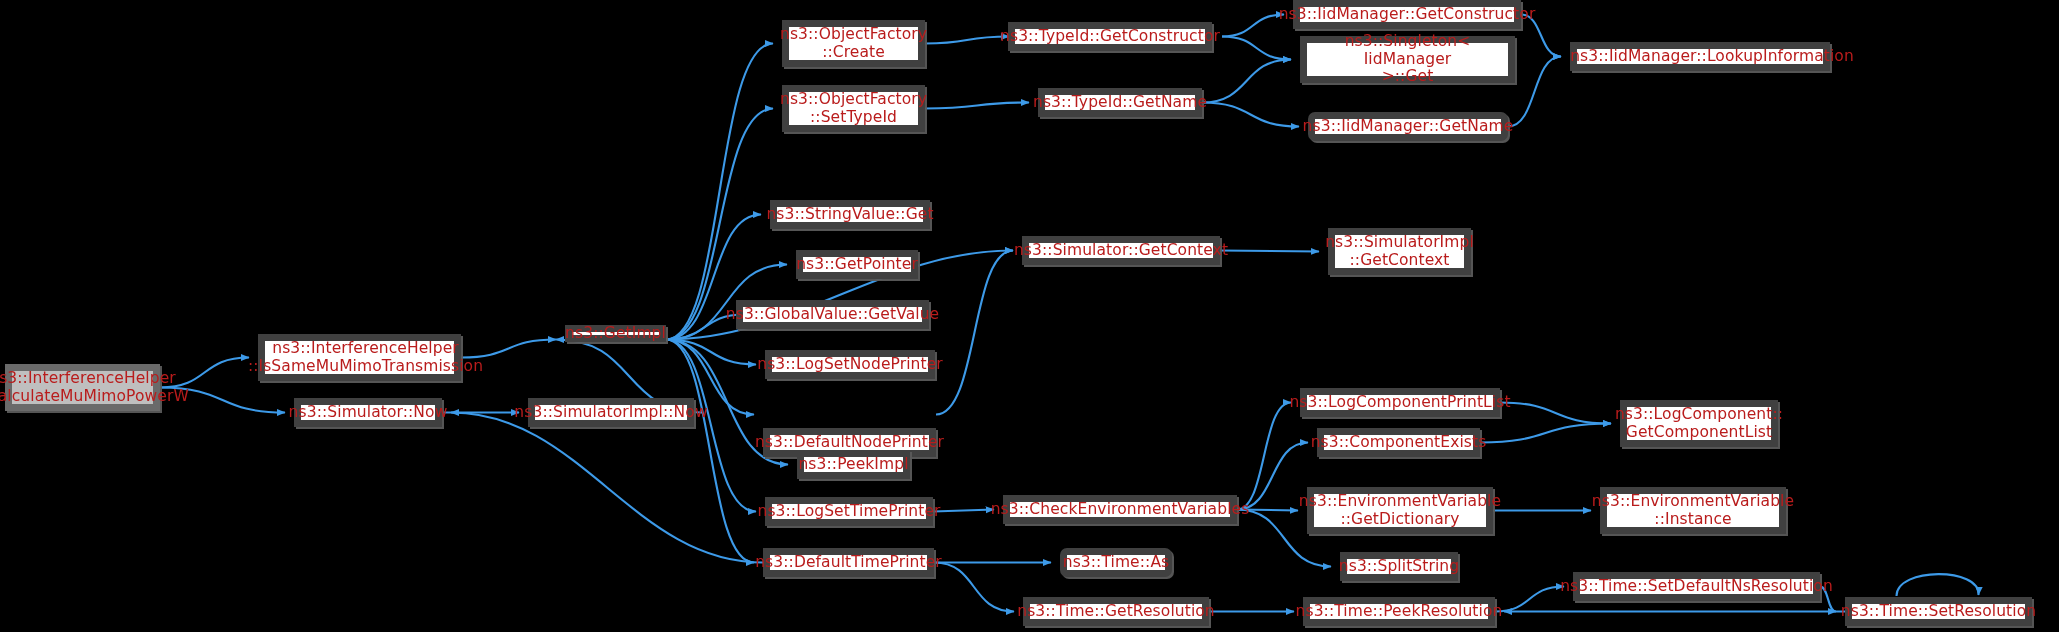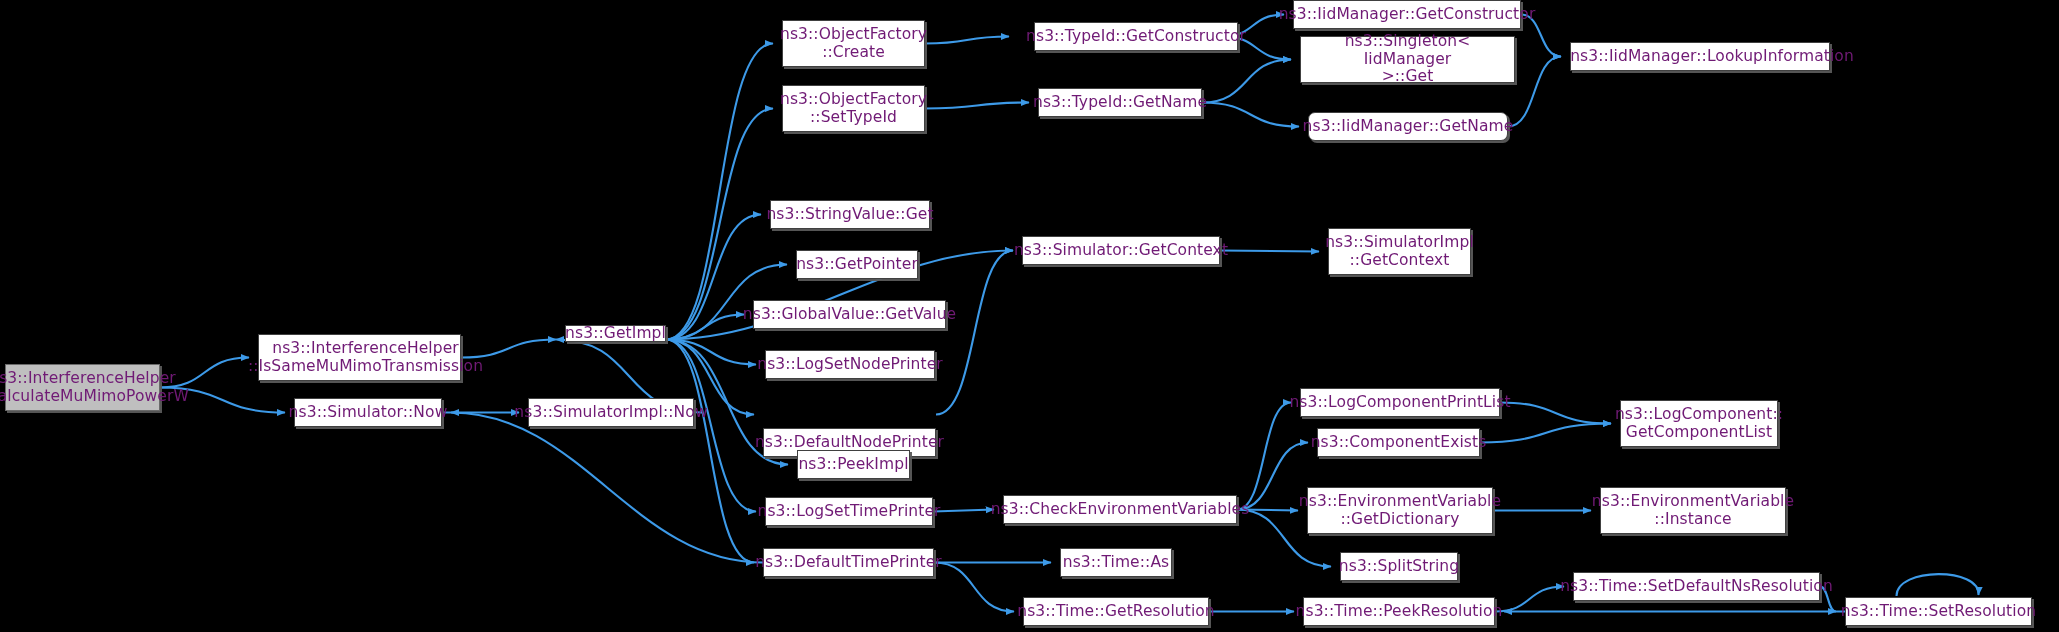--- a/index.html
+++ b/index.html
@@ -3,25 +3,25 @@
 <meta charset="utf-8">
 <style>
   html,body{margin:0;padding:0;background:#000;}
   body{font-family:"DejaVu Sans","Liberation Sans",sans-serif;}
   #canvas{position:relative;width:2059px;height:632px;background:#000;overflow:hidden;}
   svg#edges{position:absolute;left:0;top:0;width:2059px;height:632px;}
   .node{
     position:absolute;
     box-sizing:border-box;
     background:#fff;
-    border:1px solid #404040;
+    border:7px solid #404040;
     box-shadow:2px 2px 0 0 rgba(90,90,90,0.95);
     display:flex;align-items:center;justify-content:center;
     text-align:center;
-    color:#701a75;
+    color:#b91c1c;
     font-size:15.5px;
     line-height:1.12;
     letter-spacing:0.1px;
     padding:0 4px;
     white-space:pre-line;
     cursor:default;
   }
   .node.root{background:#bfbfbf;border-color:#6a6a6a;}
 </style>
 </head>
@@ -86,45 +86,45 @@
 ::IsSameMuMimoTransmission</div>
       <div class="node" style="left: 294px; top: 398px; width: 148px; height: 29px;">ns3::Simulator::Now</div>
       <div class="node" style="left: 528px; top: 398px; width: 166px; height: 29px;">ns3::SimulatorImpl::Now</div>
       <div class="node" style="left: 565px; top: 325px; width: 101px; height: 17px;">ns3::GetImpl</div>
       <div class="node" style="left: 782px; top: 20px; width: 143px; height: 47px;">ns3::ObjectFactory
 ::Create</div>
       <div class="node" style="left: 782px; top: 85px; width: 143px; height: 47px;">ns3::ObjectFactory
 ::SetTypeId</div>
       <div class="node" style="left: 770px; top: 200px; width: 160px; height: 29px;">ns3::StringValue::Get</div>
       <div class="node" style="left: 796px; top: 250px; width: 122px; height: 29px;">ns3::GetPointer</div>
-      <div class="node" style="left: 753px; top: 300px; width: 193px; height: 29px;">ns3::GlobalValue::GetValue</div>
+      <div class="node" style="left: 736px; top: 300px; width: 193px; height: 29px;">ns3::GlobalValue::GetValue</div>
       <div class="node" style="left: 765px; top: 350px; width: 170px; height: 29px;">ns3::LogSetNodePrinter</div>
       <div class="node" style="left: 763px; top: 400px; width: 173px; height: 29px; margin-top: 28px;">ns3::DefaultNodePrinter</div>
       <div class="node" style="left: 797px; top: 450px; width: 113px; height: 29px;">ns3::PeekImpl</div>
       <div class="node" style="left: 765px; top: 497px; width: 168px; height: 29px;">ns3::LogSetTimePrinter</div>
       <div class="node" style="left: 763px; top: 548px; width: 171px; height: 29px;">ns3::DefaultTimePrinter</div>
-      <div class="node" style="left: 1034px; top: 22px; width: 204px; height: 29px;">ns3::TypeId::GetConstructor</div>
+      <div class="node" style="left: 1008px; top: 22px; width: 204px; height: 29px;">ns3::TypeId::GetConstructor</div>
       <div class="node" style="left: 1038px; top: 88px; width: 164px; height: 29px;">ns3::TypeId::GetName</div>
       <div class="node" style="left: 1293px; top: 0px; width: 228px; height: 29px;">ns3::IidManager::GetConstructor</div>
       <div class="node" style="left: 1300px; top: 36px; width: 215px; height: 47px;">ns3::Singleton&lt; IidManager
 &gt;::Get</div>
       <div class="node" style="left: 1308px; top: 112px; width: 200px; height: 29px; border-radius: 7px;">ns3::IidManager::GetName</div>
       <div class="node" style="left: 1570px; top: 42px; width: 260px; height: 29px; padding-left: 28px;">ns3::IidManager::LookupInformation</div>
       <div class="node" style="left: 1022px; top: 236px; width: 198px; height: 29px;">ns3::Simulator::GetContext</div>
       <div class="node" style="left: 1328px; top: 228px; width: 143px; height: 47px;">ns3::SimulatorImpl
 ::GetContext</div>
       <div class="node" style="left: 1003px; top: 495px; width: 234px; height: 29px;">ns3::CheckEnvironmentVariables</div>
       <div class="node" style="left: 1300px; top: 388px; width: 200px; height: 29px;">ns3::LogComponentPrintList</div>
       <div class="node" style="left: 1317px; top: 428px; width: 163px; height: 29px;">ns3::ComponentExists</div>
       <div class="node" style="left: 1307px; top: 487px; width: 186px; height: 47px;">ns3::EnvironmentVariable
 ::GetDictionary</div>
       <div class="node" style="left: 1340px; top: 552px; width: 118px; height: 29px;">ns3::SplitString</div>
       <div class="node" style="left: 1620px; top: 400px; width: 158px; height: 47px;">ns3::LogComponent::
 GetComponentList</div>
       <div class="node" style="left: 1600px; top: 487px; width: 186px; height: 47px;">ns3::EnvironmentVariable
 ::Instance</div>
-      <div class="node" style="left: 1060px; top: 548px; width: 112px; height: 29px;">ns3::Time::As</div>
+      <div class="node" style="left: 1060px; top: 548px; width: 112px; height: 29px; border-radius: 7px;">ns3::Time::As</div>
       <div class="node" style="left: 1023px; top: 597px; width: 186px; height: 29px;">ns3::Time::GetResolution</div>
       <div class="node" style="left: 1303px; top: 597px; width: 192px; height: 29px;">ns3::Time::PeekResolution</div>
       <div class="node" style="left: 1573px; top: 572px; width: 247px; height: 29px;">ns3::Time::SetDefaultNsResolution</div>
       <div class="node" style="left: 1845px; top: 597px; width: 187px; height: 29px;">ns3::Time::SetResolution</div>
     </div>
 </div>
 
 </body></html>

